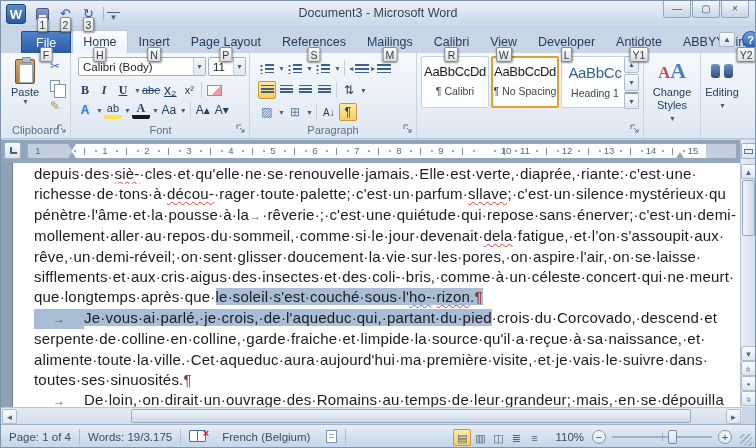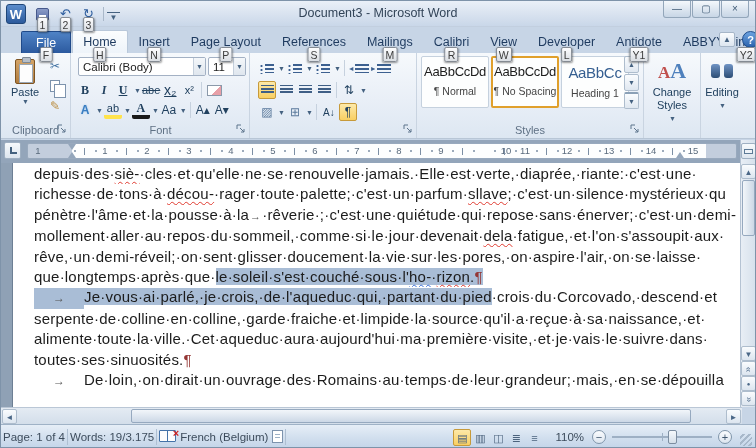--- a/index.html
+++ b/index.html
@@ -168,21 +168,21 @@
   .hscroll{position:absolute;left:0;top:406px;width:741px;height:17px;background:linear-gradient(#e4ebf3,#d3deea);border-top:1px solid #bac7d6;}
   .hs-left{position:absolute;left:1px;top:1px;}
   .hs-right{position:absolute;right:1px;top:1px;}
   .hthumb{position:absolute;left:130px;top:1px;width:560px;height:14px;background:linear-gradient(#f2f6fa,#ccd8e6);
     border:1px solid #96a9bf;border-radius:2px;}
 
   
   .statusbar{position:absolute;left:0;top:423px;width:100%;height:25px;
     background:linear-gradient(#e6eef7,#cfdded 60%,#c3d4e8);border-top:1px solid #9fb2c6;
     display:flex;align-items:center;font-size:11.5px;color:#3d4c5c;}
-  .sb-item{padding:0 2px;white-space:nowrap;}
+  .sb-item{padding:0 8px;white-space:nowrap;}
   .sb-sep{width:1px;height:16px;background:#aebfd2;}
   .book-icon{position:relative;width:17px;height:12px;background:#fdfdfd;border:1px solid #4472a8;border-radius:1px;}
   .book-icon::before{content:"";position:absolute;left:7px;top:0;width:1px;height:100%;background:#4472a8;}
   .proof-x{position:absolute;right:-4px;top:-4px;color:#cc2222;font-weight:bold;font-size:11px;}
   .page-mini{width:11px;height:13px;background:#fff;border:1px solid #7d93ad;position:relative;}
   .page-mini::after{content:"";position:absolute;left:2px;top:3px;right:2px;height:6px;
     background:repeating-linear-gradient(to bottom,#9db1c6 0 1px,transparent 1px 3px);}
   .sb-right{margin-left:auto;display:flex;align-items:center;}
   #view-buttons{display:flex;margin-right:10px;}
   .view-btn{width:18px;height:17px;border:1px solid transparent;text-align:center;line-height:16px;font-size:11px;color:#4c637d;}
@@ -361,48 +361,48 @@
       </div>
       <div class="par-row" style="position:absolute;left:8px;top:50px;">
         <span class="rbtn" style="color:#5b7a9c;">▨</span>
         <span class="dd">▼</span>
         <span class="rbtn" style="color:#5b7a9c;">⊞</span>
         <span class="dd">▼</span>
         <span class="g-sep"></span>
         <span class="rbtn" style="font-size:10px;">A↓</span>
         <span class="rbtn toggled">¶</span>
       </div>
+      <div class="rgroup-label">Paragraph</div>
       <div class="dlg-launch">
           <svg width="10" height="10">
             <path d="M1 1h4M1 1v4M4 4l4 4M8 5v3h-3" stroke="#5d748c" stroke-width="1" fill="none"></path>
           </svg>
         </div>
     </div>
 
     <div class="rgroup" style="left:416px;width:227px;">
       <div id="style-cards">
           <div class="style-card">
             <div class="style-sample">AaBbCcDd</div>
-            <div class="style-name">¶ Normal</div>
+            <div class="style-name">¶ Calibri</div>
           </div>
           <div class="style-card selected">
             <div class="style-sample">AaBbCcDd</div>
             <div class="style-name">¶ No Spacing</div>
           </div>
           <div class="style-card heading">
             <div class="style-sample">AaBbCc</div>
             <div class="style-name">Heading 1</div>
           </div>
         </div>
       <div class="style-scroll">
         <div class="sscroll-btn">▲</div>
         <div class="sscroll-btn">▼</div>
         <div class="sscroll-btn" style="border-top:2px solid #8aa0b6;">▼</div>
       </div>
-      <div class="rgroup-label">Styles</div>
       <div class="dlg-launch">
           <svg width="10" height="10">
             <path d="M1 1h4M1 1v4M4 4l4 4M8 5v3h-3" stroke="#5d748c" stroke-width="1" fill="none"></path>
           </svg>
         </div>
     </div>
 
     <div class="rgroup" style="left:643px;width:57px;">
       <div class="bigbtn">
         <div class="cs-icon"><span class="cs-a1">A</span><span class="cs-a2">A</span></div>
@@ -494,20 +494,21 @@
   </div>
 
   <div class="docarea">
     <div class="page">
       <div id="doc-lines">
           <div class="line"><span class="seg ">depuis·des·</span><span class="seg sq-red">siè-</span><span class="seg ">·cles·et·qu'elle·ne·se·renouvelle·jamais.·Elle·est·verte,·diaprée,·riante:·c'est·une·</span></div>
           <div class="line"><span class="seg ">richesse·de·tons·à·</span><span class="seg sq-red">décou-</span><span class="seg ">·rager·toute·palette;·c'est·un·parfum·</span><span class="seg sq-red">sllave</span><span class="seg ">;·c'est·un·silence·mystérieux·qu</span></div>
           <div class="line"><span class="seg ">pénètre·l'âme·et·la·pousse·à·la</span><span class="seg tabmark">→</span><span class="seg ">·rêverie·;·c'est·une·quiétude·qui·repose·sans·énerver;·c'est·un·demi-</span></div>
           <div class="line"><span class="seg ">mollement·aller·au·repos·du·sommeil,·comme·si·le·jour·devenait·</span><span class="seg sq-red">dela</span><span class="seg ">·fatigue,·et·l'on·s'assoupit·aux·</span></div>
           <div class="line"><span class="seg ">rêve,·un·demi-réveil;·on·sent·glisser·doucement·la·vie·sur·les·pores,·on·aspire·l'air,·on·se·laisse·</span></div>
+          <div class="line"><span class="seg ">sifflements·et·aux·cris·aigus·des·insectes·et·des·coli-·bris,·comme·à·un·céleste·concert·qui·ne·meurt·</span></div>
           <div class="line"><span class="seg ">que·longtemps·après·que·</span><span class="seg sel">le·soleil·s'est·couché·sous·l'</span><span class="seg sel sq-blue">ho-</span><span class="seg sel">·</span><span class="seg sel sq-red">rizon</span><span class="seg sel">.</span><span class="seg sel pilcrow">¶</span></div>
           <div class="line"><span class="seg sel tabseg">→</span><span class="seg sel">Je·vous·ai·parlé,·je·crois,·de·l'aqueduc·qui,·partant·du·pied</span><span class="seg ">·crois·du·Corcovado,·descend·et</span></div>
           <div class="line"><span class="seg ">serpente·de·colline·en·colline,·garde·fraiche·et·limpide·la·source·qu'il·a·reçue·à·sa·naissance,·et·</span></div>
           <div class="line"><span class="seg ">alimente·toute·la·ville.·Cet·aqueduc·aura·aujourd'hui·ma·première·visite,·et·je·vais·le·suivre·dans·</span></div>
           <div class="line"><span class="seg ">toutes·ses·sinuosités.</span><span class="seg pilcrow">¶</span></div>
           <div class="line"><span class="seg tabseg">→</span><span class="seg ">De·loin,·on·dirait·un·ouvrage·des·Romains·au·temps·de·leur·grandeur;·mais,·en·se·dépouilla</span></div>
         </div>
     </div>
   </div>
 

